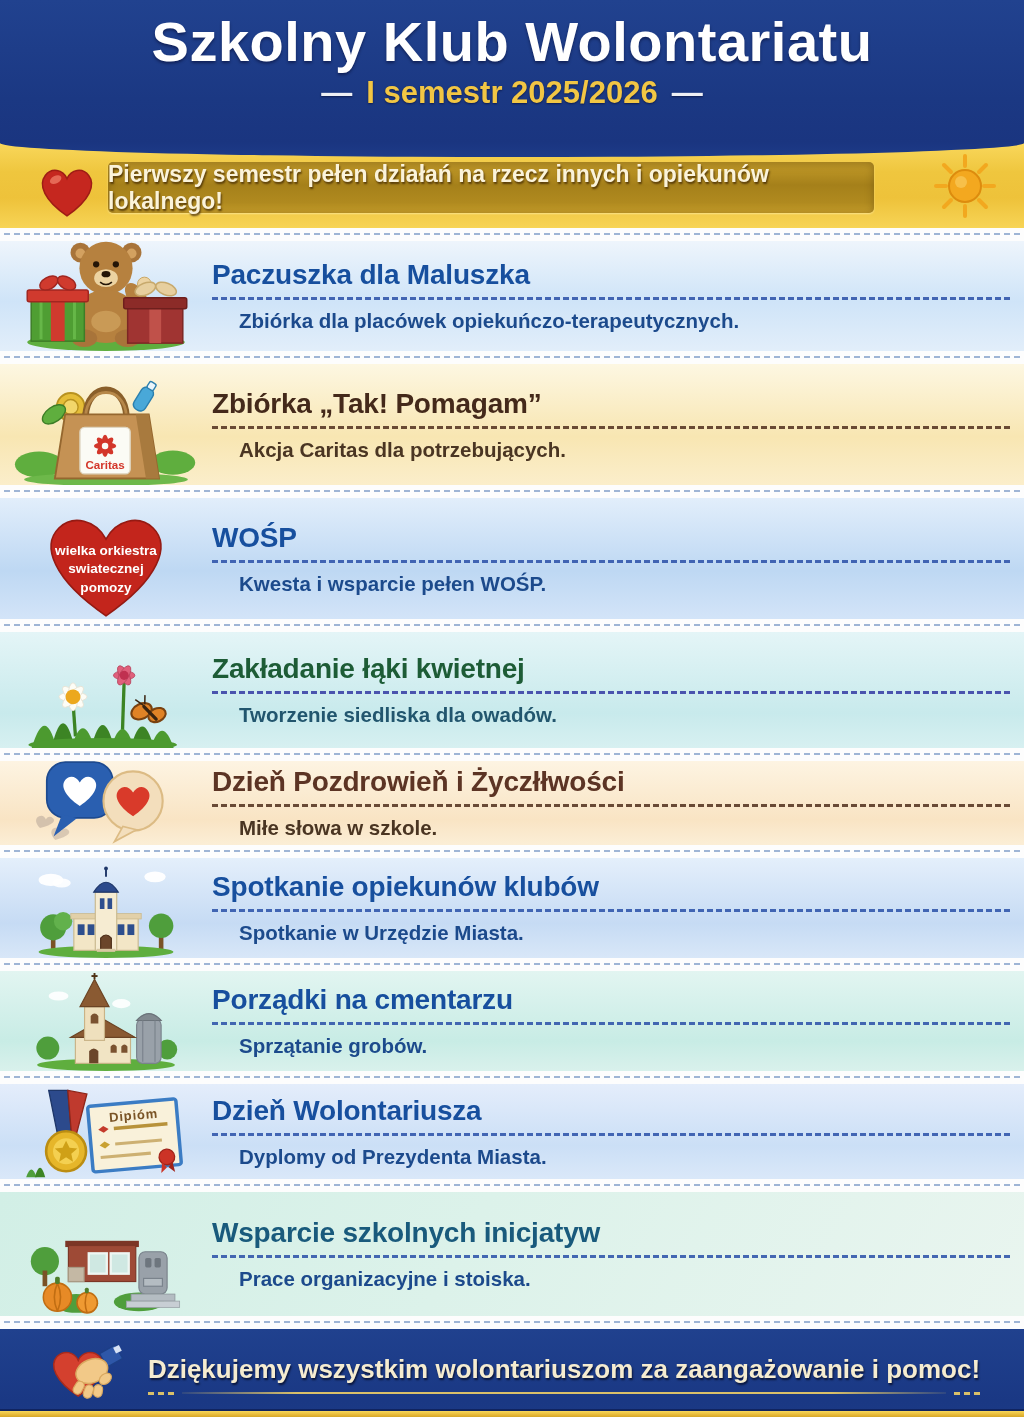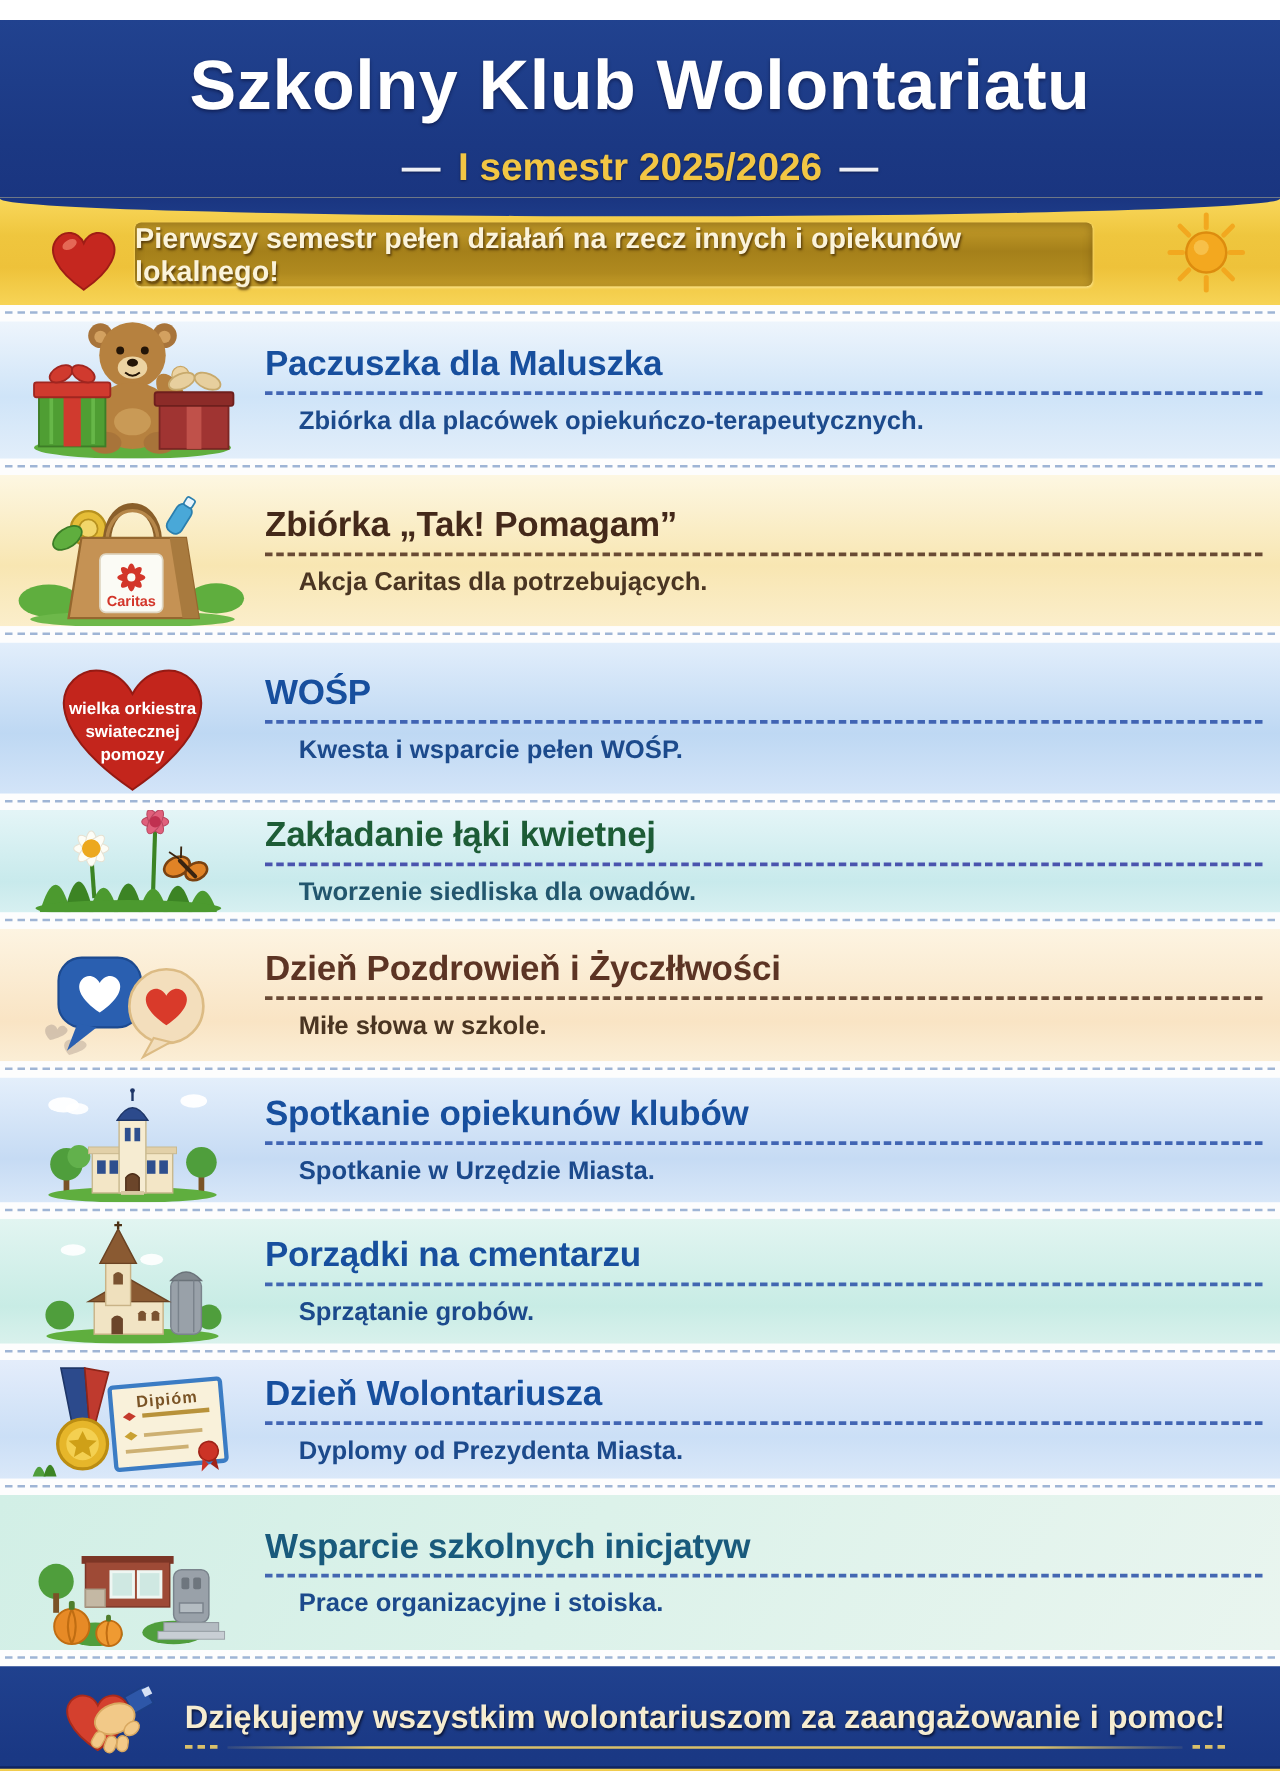--- a/index.html
+++ b/index.html
@@ -4,21 +4,21 @@
 <style>
   * { box-sizing: border-box; }
   html,body { margin:0; padding:0; }
   body {
     width:1024px; height:1417px; position:relative; overflow:hidden;
     background:#ffffff; font-family:"Liberation Sans", sans-serif;
   }
 
   
   .header { height:142px; background:linear-gradient(180deg,#21428f 0%,#1b3883 70%,#1a3580 100%); text-align:center; }
-  .main-title { margin:16px; padding-top:19px; font-size:56px; font-weight:bold; color:#ffffff; letter-spacing:0.5px; text-shadow:0 2px 3px rgba(0,0,30,.45); }
+  .main-title { margin:0; padding-top:9px; font-size:56px; font-weight:bold; color:#ffffff; letter-spacing:0.5px; text-shadow:0 2px 3px rgba(0,0,30,.45); }
   .subtitle-line { margin-top:1px; font-size:31px; font-weight:bold; color:#f2c644; text-shadow:0 1px 2px rgba(0,0,30,.5); }
   .subtitle-line .dash { color:#eef0f5; padding:0 14px; }
 
   
   .banner { position:relative; height:86px; background:linear-gradient(180deg,#f9d85c 0%,#efc63e 35%,#eec23a 65%,#f7d456 100%); }
   .banner::before { content:''; position:absolute; top:0; left:0; right:0; height:15px;
     background:linear-gradient(180deg,#1a3580,#1d3b88); border-radius:0 0 100% 100% / 0 0 28px 28px; }
   .banner-panel { position:absolute; left:108px; right:150px; top:20px; bottom:15px;
     background:linear-gradient(180deg,#c59d2a 0%,#a5801a 45%,#b08a1f 80%,#c59d2a 100%);
     border-radius:5px; box-shadow:inset 0 2px 8px rgba(60,40,0,.35), 0 1px 2px rgba(255,240,180,.6);
@@ -33,21 +33,21 @@
 
   
   .row { display:flex; align-items:center; width:100%; }
   .row-icon { flex:0 0 212px; width:212px; height:100%; display:flex; align-items:flex-end; justify-content:center; overflow:hidden; }
   .row-icon svg { display:block; }
   .row-body { flex:1; padding-right:14px; min-width:0; }
   .row-title { margin:0; font-size:28px; font-weight:bold; letter-spacing:-0.2px; }
   .row-rule { border-top:3px dashed currentColor; margin:6px 0 9px 0; opacity:.9; }
   .row-desc { margin:0 0 0 27px; font-size:20.5px; font-weight:bold; }
 
-  .r1{height:110px}.r2{height:121px}.r3{height:121px}.r4{height:82px}.r5{height:106px}
+  .r1{height:110px}.r2{height:121px}.r3{height:121px}.r4{height:116px}.r5{height:84px}
   .r6{height:100px}.r7{height:100px}.r8{height:95px}.r9{height:124px}
 
   .bg1{background:linear-gradient(180deg,#eef5fc 0%,#cfe4f8 55%,#e2eefa 100%);}
   .bg2{background:linear-gradient(180deg,#fdf7e2 0%,#f8e6b2 60%,#fbeecb 100%);}
   .bg3{background:linear-gradient(180deg,#e2eefb 0%,#bed8f3 60%,#d3e4f8 100%);}
   .bg4{background:linear-gradient(180deg,#e4f5f7 0%,#c8eaec 70%,#d7f0f1 100%);}
   .bg5{background:linear-gradient(180deg,#fdf4e2 0%,#f9e4c4 70%,#fbeed6 100%);}
   .bg6{background:linear-gradient(180deg,#e4effb 0%,#c6dbf4 65%,#d8e7f8 100%);}
   .bg7{background:linear-gradient(180deg,#e2f5f1 0%,#c8ece5 70%,#d9f1ec 100%);}
   .bg8{background:linear-gradient(180deg,#e4edfb 0%,#cbdff6 65%,#dae8f9 100%);}

